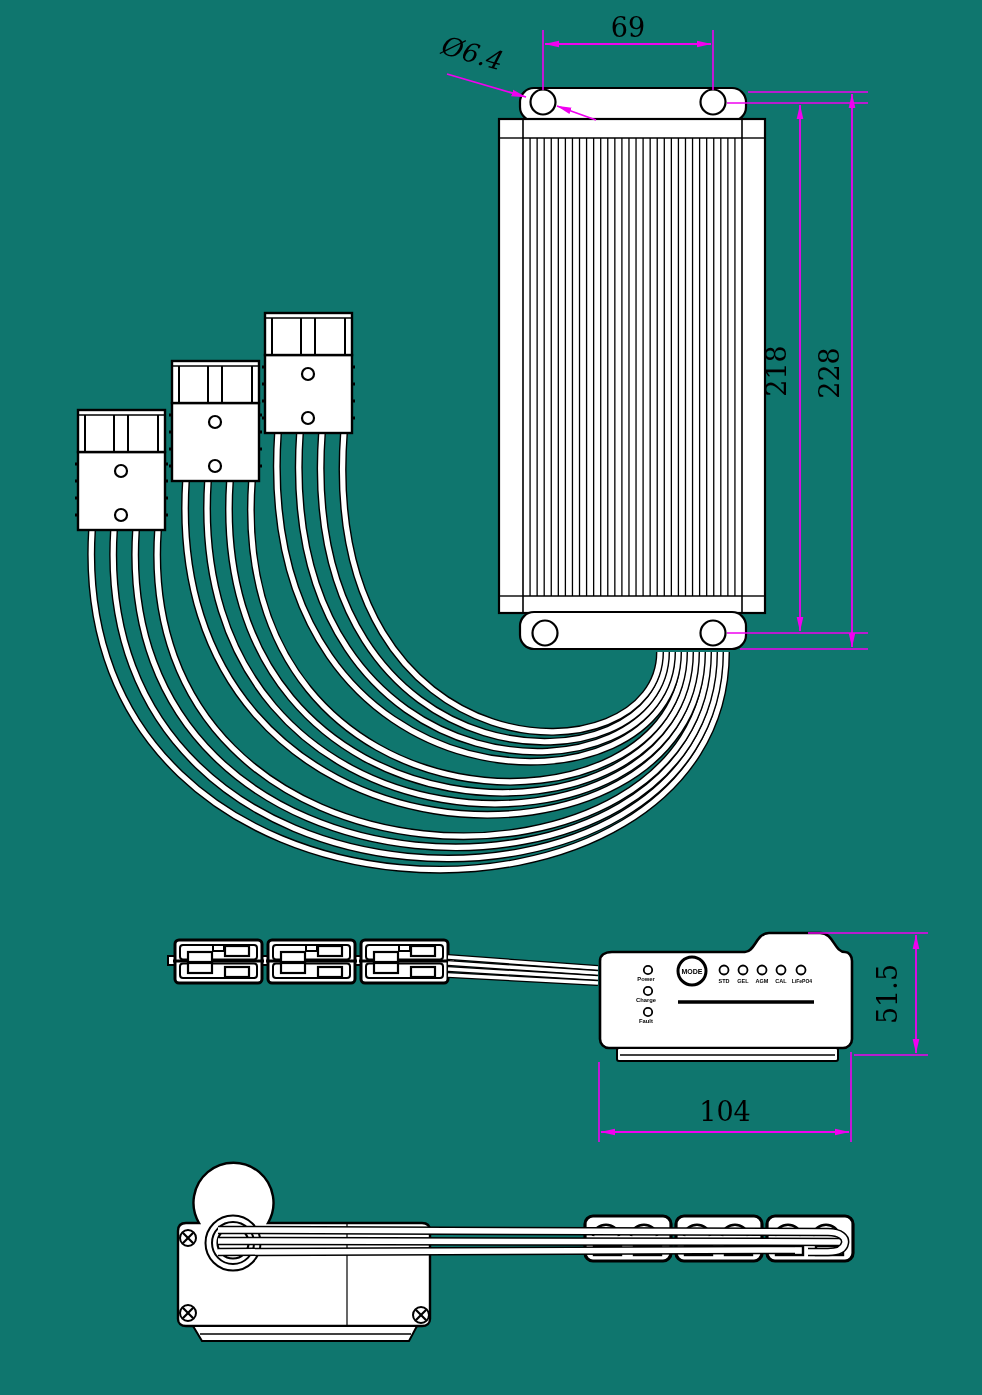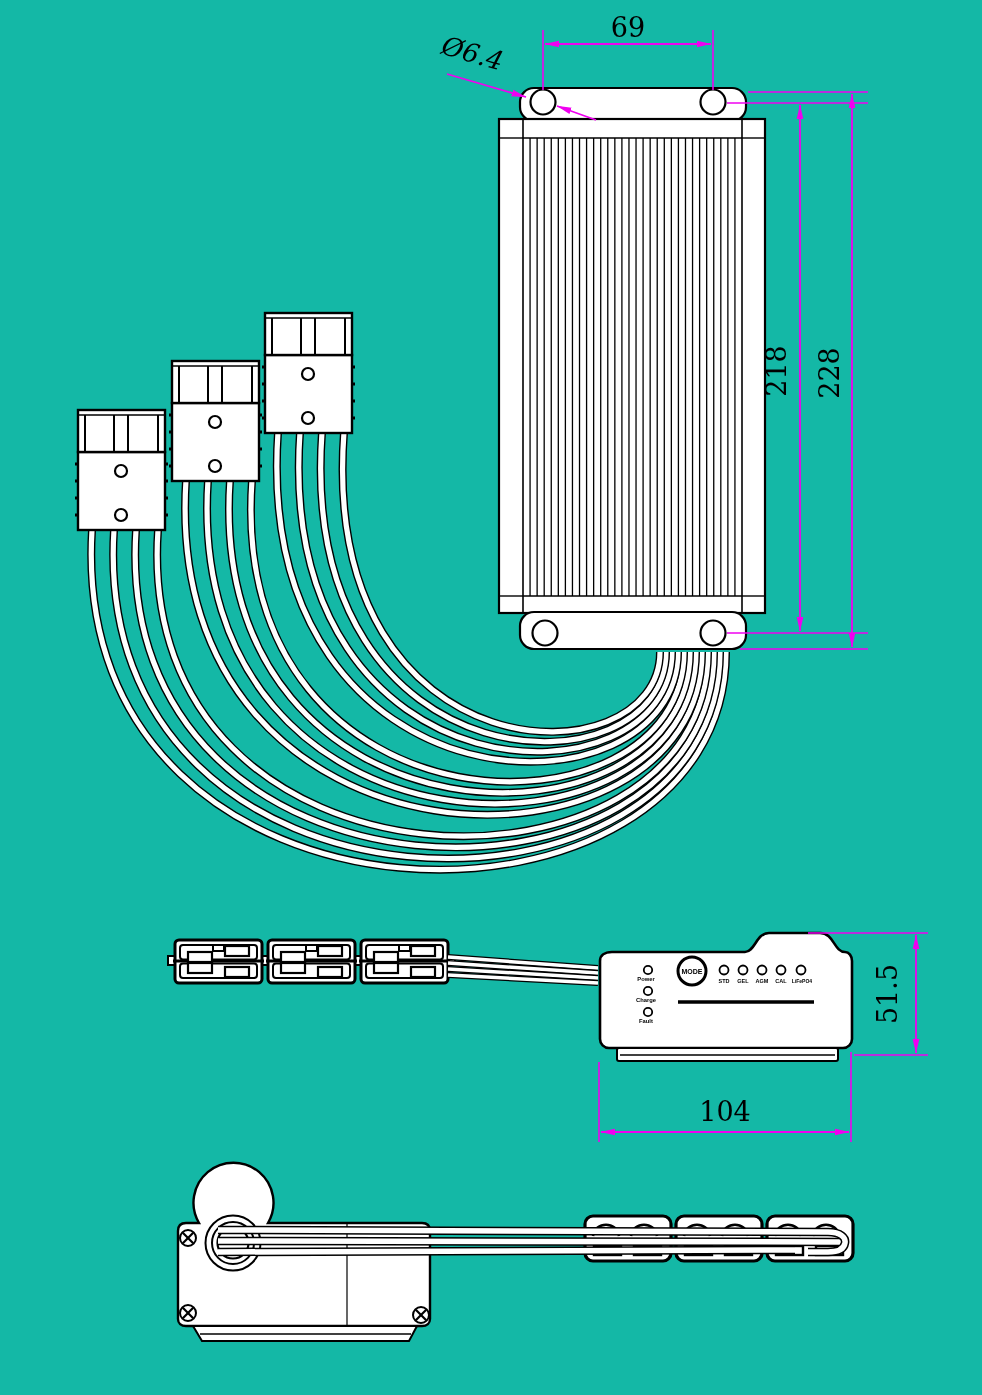--- a/index.html
+++ b/index.html
@@ -1,16 +1,16 @@
 <!DOCTYPE html>
 <html><head>
 <meta charset="utf-8">
 <style>
   html,body{margin:0;padding:0;background:#fff;}
-  .stage{width:982px;height:1395px;position:relative;background:#14b8a6;overflow:hidden;}
+  .stage{width:982px;height:1395px;position:relative;background:#0f766e;overflow:hidden;}
   svg{display:block;}
   .dim{font-family:"DejaVu Serif",serif;font-size:27px;fill:#000;}
   .dim-it{font-family:"DejaVu Serif",serif;font-size:26px;font-style:italic;fill:#000;}
   .panel-txt{font-family:"Liberation Sans",sans-serif;font-weight:bold;fill:#000;}
 </style>
 </head>
 <body>
 
 <div class="stage">
 <svg width="982" height="1395" viewBox="0 0 982 1395">

